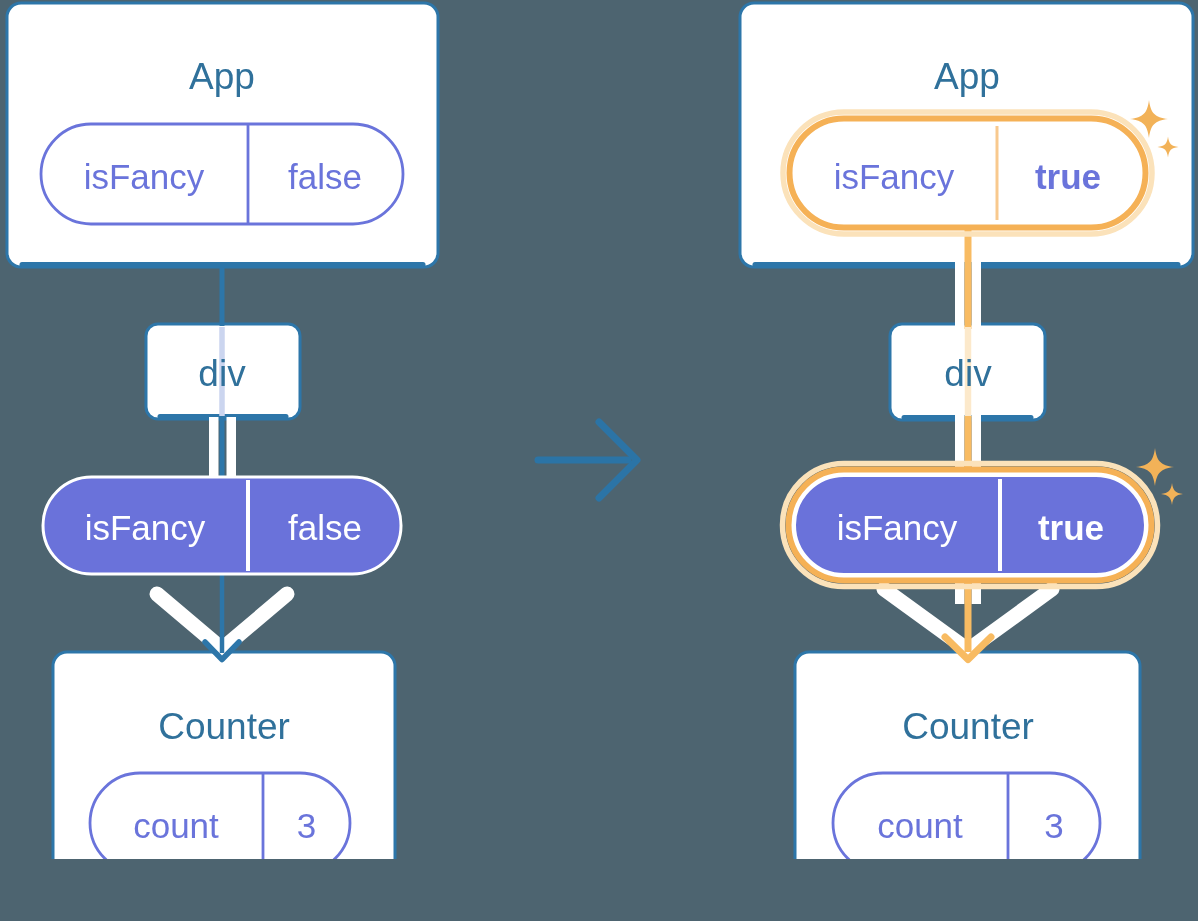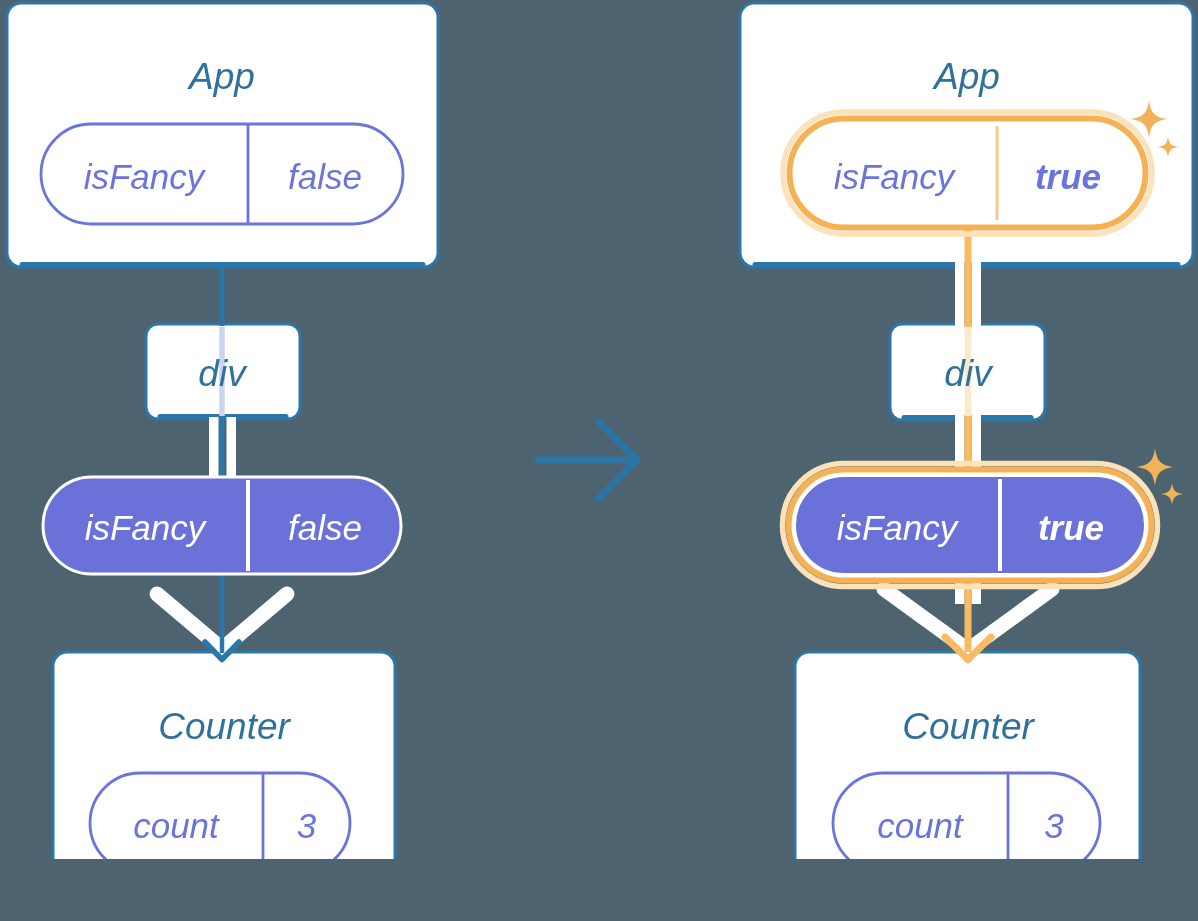--- a/index.html
+++ b/index.html
@@ -1,17 +1,17 @@
 <!DOCTYPE html>
 <html><head>
 <meta charset="utf-8">
 <style>
   html,body{margin:0;padding:0;background:#4D6470;}
   #stage{position:relative;width:1198px;height:859px;overflow:hidden;
-         font-family:"Liberation Sans",sans-serif;font-style:italic;}
+         font-family:"Liberation Sans",sans-serif;}
   svg{display:block}
   text{text-anchor:middle;dominant-baseline:central;
        font-family:"Liberation Sans",sans-serif;}
   .title{fill:#30719B;font-size:37px;font-weight:500;}
   .pillText{fill:#6A74DB;font-size:35px;}
   .pillTextWhite{fill:#FFFFFF;font-size:35px;}
   .bold{font-weight:700;}
   .card{fill:#FFFFFF;stroke:#2D76A9;stroke-width:3;}
   .accent{stroke:#2D76A9;stroke-width:5;stroke-linecap:round;}
   .pillOutline{fill:#FFFFFF;stroke:#6A74DB;stroke-width:2.8;}

